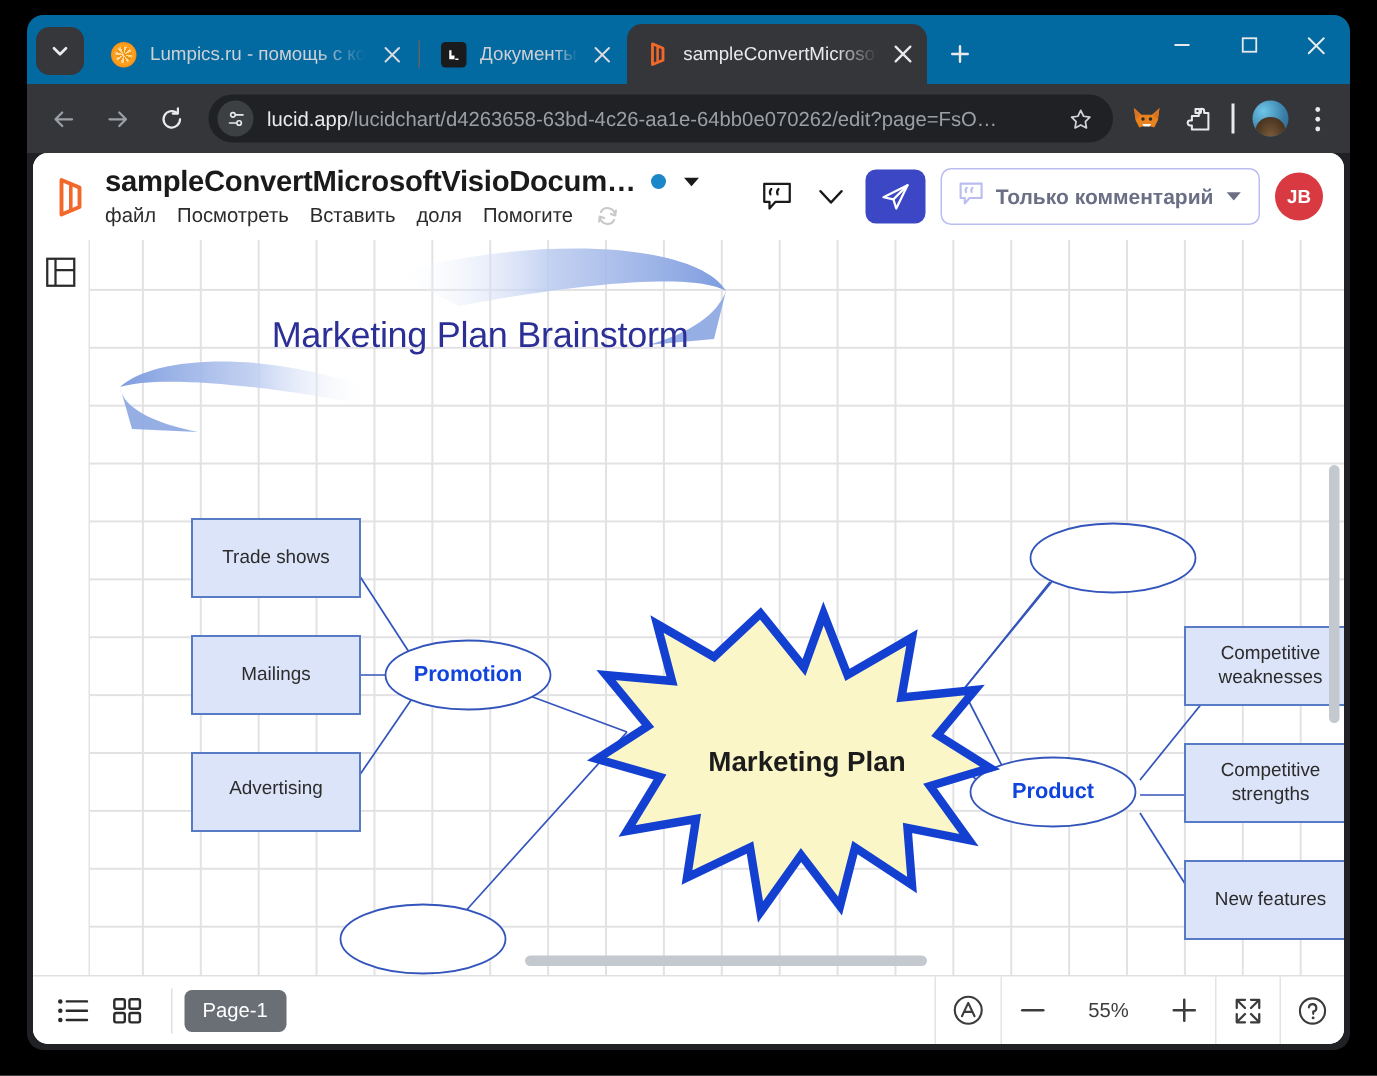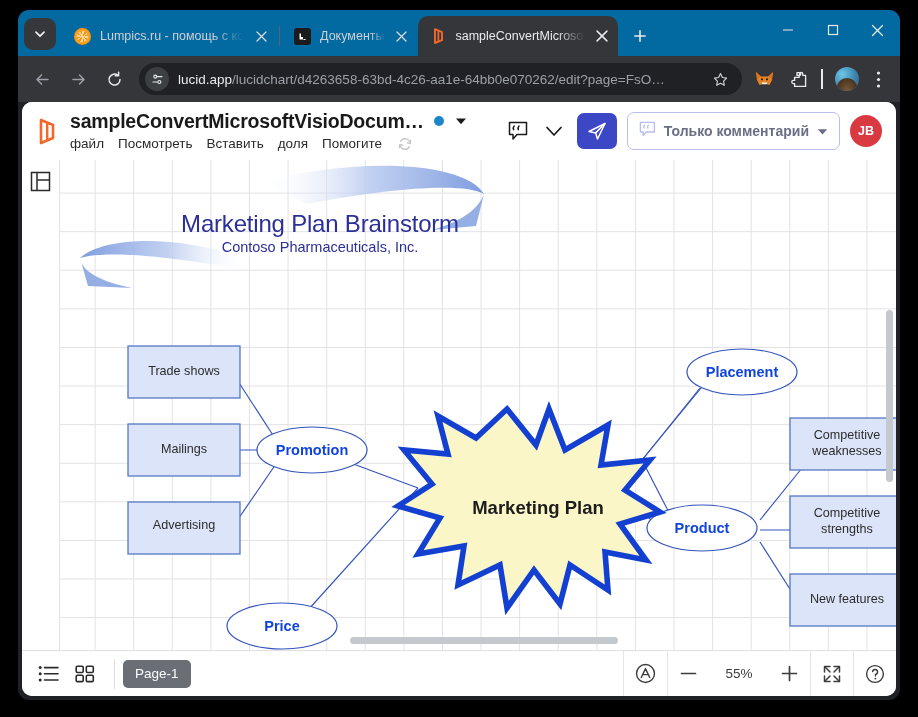--- a/index.html
+++ b/index.html
@@ -582,21 +582,20 @@
             <ellipse cx="222" cy="466" rx="55" ry="23" fill="#ffffff" stroke="#3355bb" stroke-width="1.2"></ellipse>
 
             <path d="M447 249 L476 285 L489 249 L505 290 L548 265 L541 305 L590 300 L565 330
                      L600 352 L560 364 L586 400 L545 392 L548 430 L510 405 L500 444 L474 410
                      L447 448 L440 405 L398 425 L404 386 L358 394 L380 358 L338 346 L372 324
                      L344 290 L388 294 L378 256 L416 278 Z" fill="#fbf6c8" stroke="#1340d0" stroke-width="5.6" stroke-linejoin="miter"></path>
           </svg>
 
           <div class="title-block" style="left:60px; top:22px; width:400px;margin-top:28px;">
             <div class="tb-main">Marketing Plan Brainstorm</div>
-            <div class="tb-sub">Contoso Pharmaceuticals, Inc.</div>
           </div>
 
           <div class="nd" style="left:68px; top:186px; width:112px; height:52px;">
             <span class="nd-box" style="background:none;border:none;">Trade shows</span>
           </div>
           <div class="nd" style="left:68px; top:264px; width:112px; height:52px;">
             <span class="nd-box" style="background:none;border:none;">Mailings</span>
           </div>
           <div class="nd" style="left:68px; top:342px; width:112px; height:48px;">
             <span class="nd-box" style="background:none;border:none;">Advertising</span>
@@ -607,28 +606,22 @@
           <div class="nd" style="left:730px; top:336px; width:114px; height:52px;">
             <span class="nd-box" style="background:none;border:none;">Competitive strengths</span>
           </div>
           <div class="nd" style="left:730px; top:414px; width:114px; height:52px;">
             <span class="nd-box" style="background:none;border:none;">New features</span>
           </div>
 
           <div class="nd" style="left:197px; top:267px; width:110px; height:46px;">
             <span class="nd-ell-label">Promotion</span>
           </div>
-          <div class="nd" style="left:627px; top:189px; width:110px; height:46px;">
-            <span class="nd-ell-label">Placement</span>
-          </div>
           <div class="nd" style="left:587px; top:345px; width:110px; height:46px;">
             <span class="nd-ell-label">Product</span>
-          </div>
-          <div class="nd" style="left:167px; top:443px; width:110px; height:46px;">
-            <span class="nd-ell-label">Price</span>
           </div>
 
           <div class="nd" style="left:388px; top:325px; width:180px; height:46px;">
             <span class="nd-star-label">Marketing Plan</span>
           </div>
         </div>
 
         <div class="vscroll"></div>
         <div class="hscroll"></div>
       </div>

